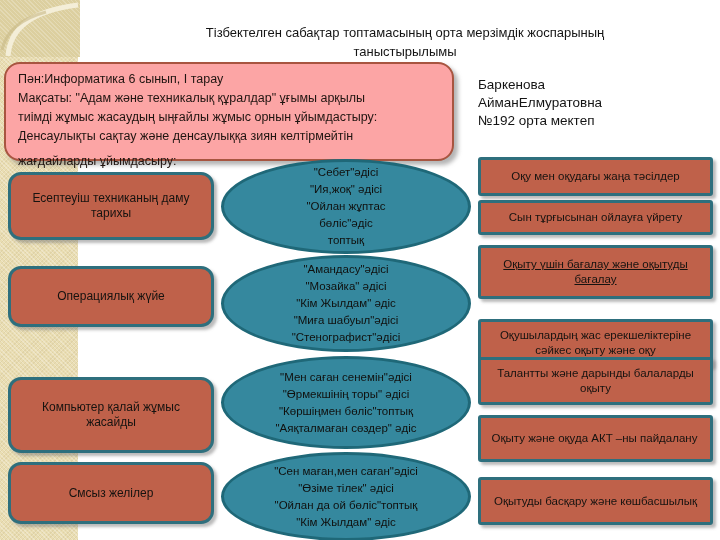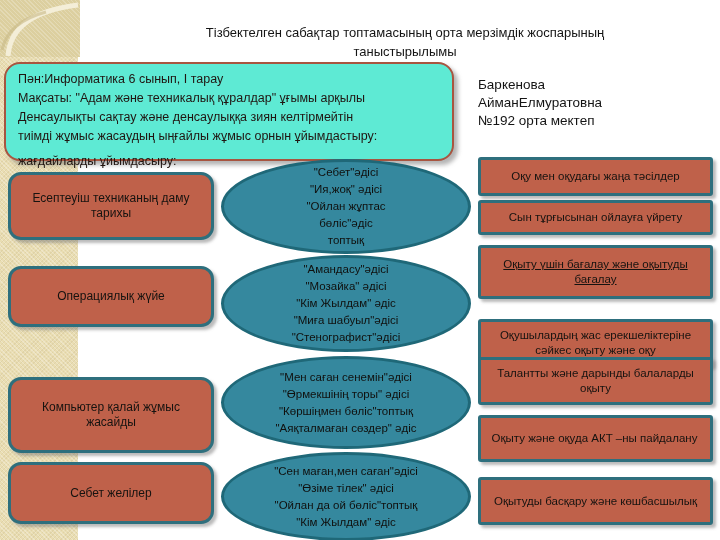--- a/index.html
+++ b/index.html
@@ -22,21 +22,21 @@
       repeating-linear-gradient(45deg, rgba(255,255,255,.22) 0 1px, rgba(0,0,0,0) 1px 3px),
       #dccf9f;
   }
   .corner svg{position:absolute;left:0;top:0;}
   .title{
     position:absolute;left:170px;top:24px;width:470px;
     text-align:center;font-size:13px;line-height:1.45;color:#141414;
   }
   .header-box{
     position:absolute;left:4px;top:62px;width:450px;height:99px;
-    background:#5eead4;border:2px solid #a85540;border-radius:16px;
+    background:#fca5a5;border:2px solid #a85540;border-radius:16px;
     box-shadow:4px 4px 4px rgba(120,120,120,.55);
     padding:6px 12px;box-sizing:border-box;
     font-size:12.5px;line-height:19px;color:#201511;
   }
   .header-box .line5{margin-top:6px;}
   .presenter{
     position:absolute;left:478px;top:76px;width:230px;
     font-size:13.5px;line-height:18px;color:#141414;
   }
   .shape{position:absolute;display:flex;align-items:center;justify-content:center;
@@ -81,42 +81,42 @@
       <path d="M 8 56 Q 11 13 78 5" fill="none" stroke="#f4eed8" stroke-width="5"></path>
       <path d="M 2 50 Q 8 22 46 12" fill="none" stroke="rgba(200,185,135,.6)" stroke-width="3"></path>
     </svg>
   </div>
 
   <div class="title">Тізбектелген сабақтар топтамасының орта мерзімдік жоспарының таныстырылымы</div>
 
   <div class="header-box">
     <div>Пән:Информатика  6 сынып,  I тарау</div>
     <div>Мақсаты: "Адам және техникалық құралдар" ұғымы арқылы</div>
+    <div>тиімді жұмыс жасаудың ыңғайлы жұмыс орнын ұйымдастыру:</div>
     <div>Денсаулықты сақтау және денсаулыққа зиян келтірмейтін</div>
-    <div>тиімді жұмыс жасаудың ыңғайлы жұмыс орнын ұйымдастыру:</div>
     <div class="line5">жағдайларды ұйымдасыру:</div>
   </div>
 
   <div class="presenter">
     <div>Баркенова</div>
     <div>АйманЕлмуратовна</div>
     <div>№192 орта мектеп</div>
   </div>
 
   <div class="shape redbox leftbox lb1">
     <span>Есептеуіш техниканың даму тарихы</span>
   </div>
   <div class="shape redbox leftbox lb2">
     <span>Операциялық жүйе</span>
   </div>
   <div class="shape redbox leftbox lb3">
     <span>Компьютер қалай жұмыс жасайды</span>
   </div>
   <div class="shape redbox leftbox lb4">
-    <span>Себет желілер</span>
+    <span>Смсыз желілер</span>
   </div>
 
   <div class="shape ellipse el1">
     <div>"Себет"әдісі</div>
     <div>"Ия,жоқ" әдісі</div>
     <div>"Ойлан  жұптас</div>
     <div>бөліс"әдіс</div>
     <div>топтық</div>
   </div>
   <div class="shape ellipse el2">

